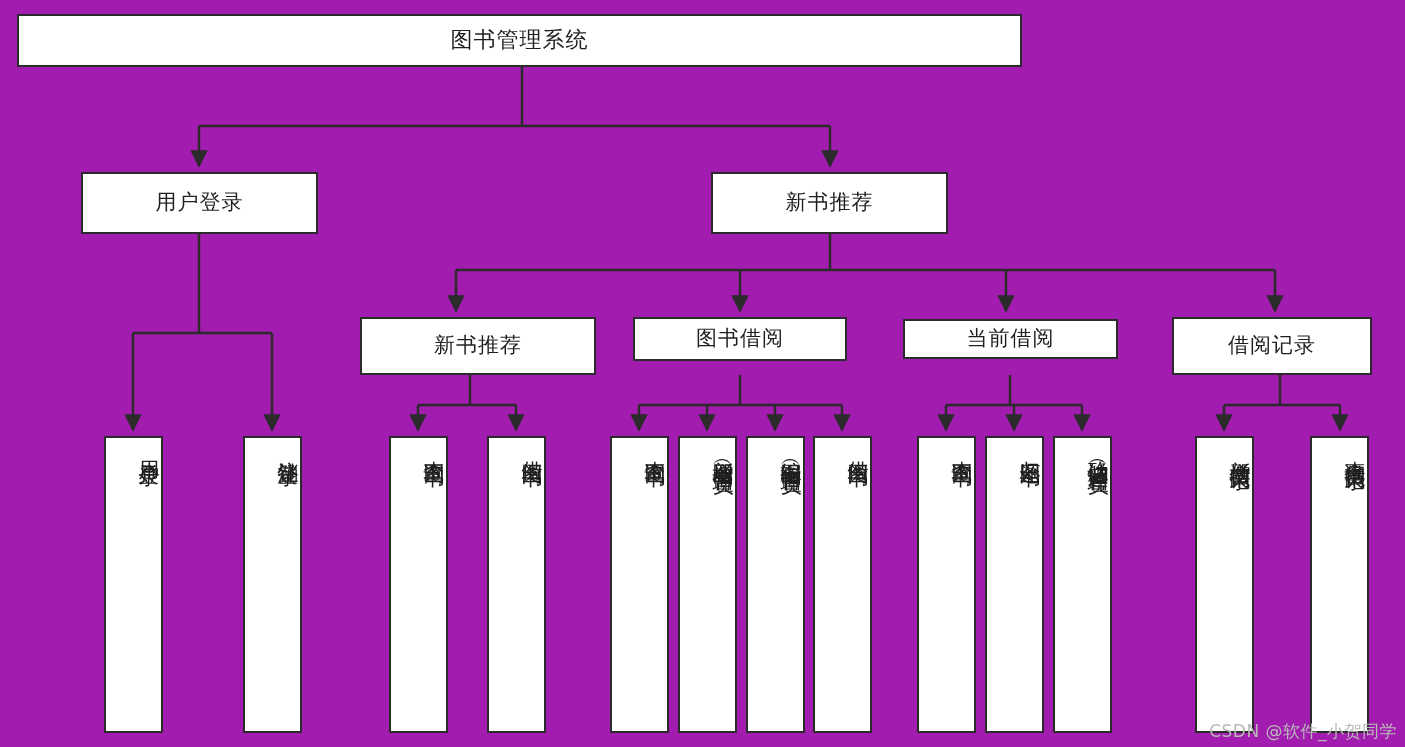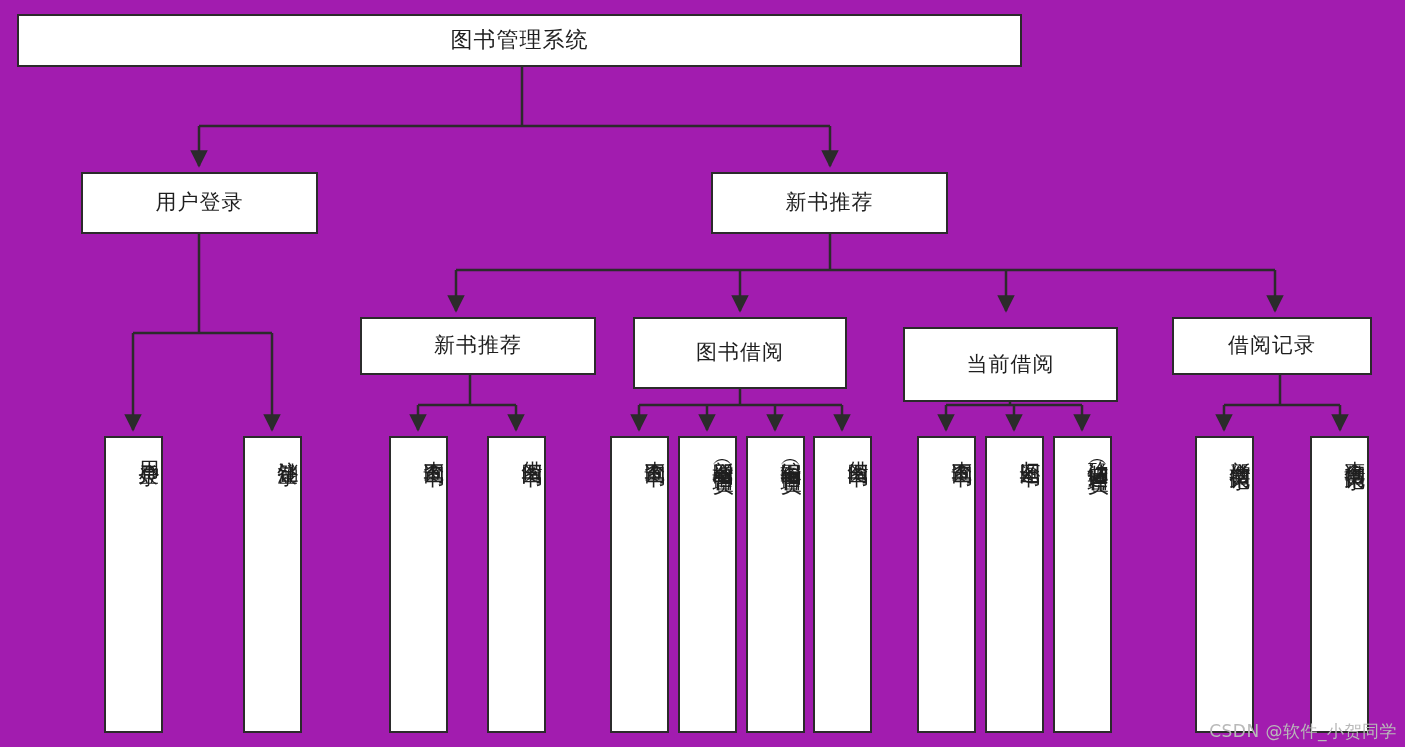--- a/index.html
+++ b/index.html
@@ -134,24 +134,24 @@
   <div class="node horiz" style="left:81px; top:172px; width:237px; height:62px;">
     <span>用户登录</span>
   </div>
   <div class="node horiz" style="left:711px; top:172px; width:237px; height:62px;">
     <span>新书推荐</span>
   </div>
 
   <div class="node horiz" style="left:360px; top:317px; width:236px; height:58px;">
     <span>新书推荐</span>
   </div>
-  <div class="node horiz" style="left:633px; top:317px; width:214px; height:72px;">
+  <div class="node horiz" style="left:633px; top:317px; width:214px; height:44px;">
     <span>图书借阅</span>
   </div>
-  <div class="node horiz" style="left:903px; top:327px; width:215px; height:75px;">
+  <div class="node horiz" style="left:903px; top:319px; width:215px; height:40px;">
     <span>当前借阅</span>
   </div>
   <div class="node horiz" style="left:1172px; top:317px; width:200px; height:58px;">
     <span>借阅记录</span>
   </div>
 
   <div class="node vert" style="left:104px; top:436px; width:59px; height:297px;">
     <span class="vert-text">用户登录</span>
   </div>
   <div class="node vert" style="left:243px; top:436px; width:59px; height:297px;">

